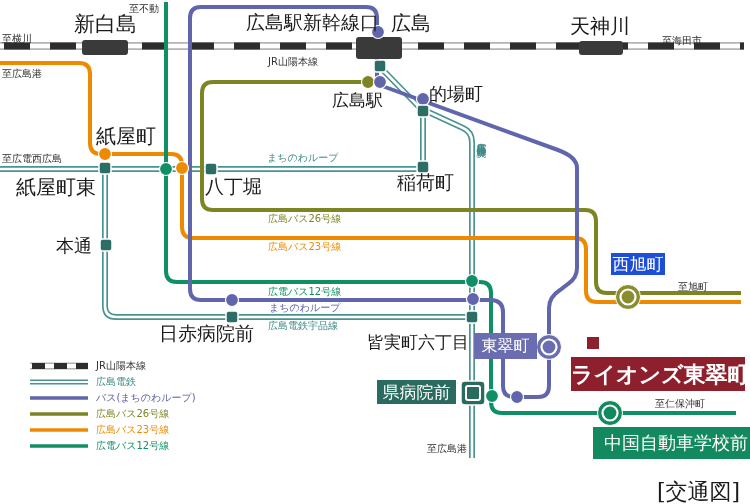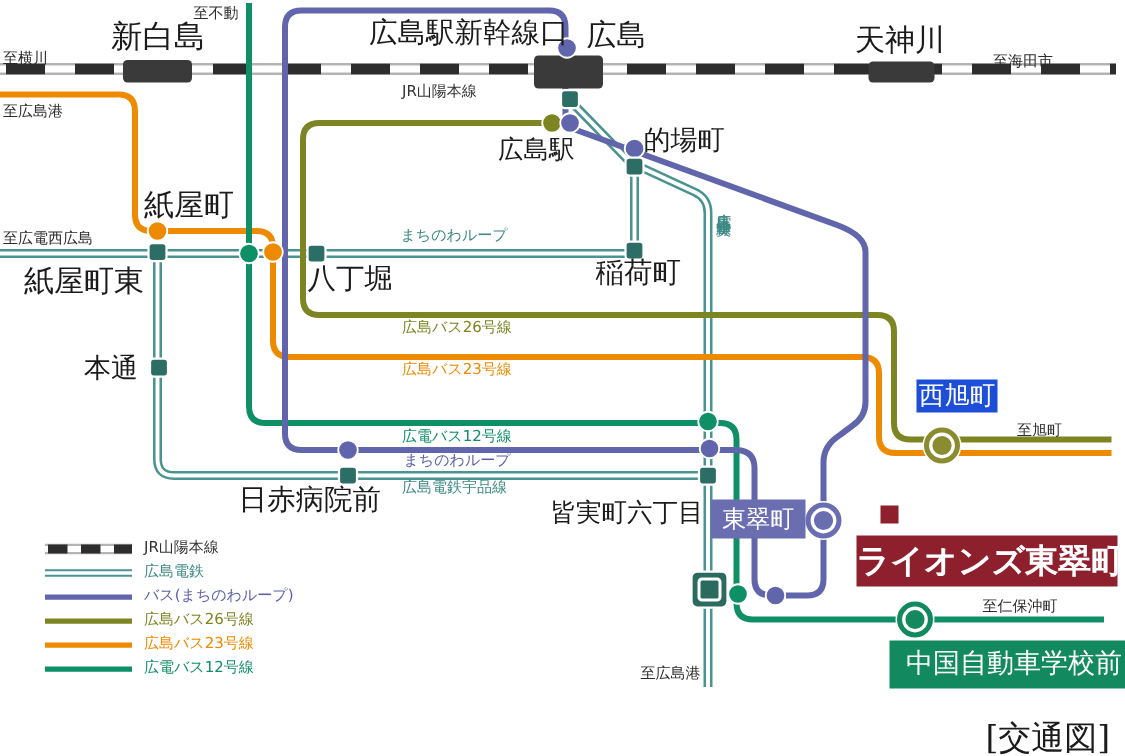--- a/index.html
+++ b/index.html
@@ -125,20 +125,21 @@
   <div class="line-lbl c-teal" style="left:267px;top:153px">まちのわループ</div>
   <div class="line-lbl c-teal v-lbl" style="left:476px;top:134px">広島電鉄皆実線</div>
   <div class="line-lbl c-olive" style="left:268px;top:214px">広島バス26号線</div>
   <div class="line-lbl c-orange" style="left:268px;top:242px">広島バス23号線</div>
   <div class="line-lbl c-green" style="left:268px;top:287px">広電バス12号線</div>
   <div class="line-lbl c-purple" style="left:269px;top:303px">まちのわループ</div>
   <div class="line-lbl c-teal" style="left:268px;top:321px">広島電鉄宇品線</div>
 
   <div class="badge" style="left:611px;top:253px;width:54px;height:22px;line-height:22px;font-size:17px;background:#1d4ed8">西旭町</div>
   <div class="badge" style="left:474px;top:333px;width:63px;height:26px;line-height:26px;font-size:16px;background:#6a6eb1">東翠町</div>
+  <div class="badge" style="left:377px;top:380px;width:79px;height:24px;line-height:24px;font-size:17px;background:#2a6a5f">県病院前</div>
   <div class="badge" style="left:571px;top:357px;width:174px;height:34px;line-height:34px;font-size:22px;background:#8e1f2c;font-weight:bold">ライオンズ東翠町</div>
   <div class="badge" style="left:593px;top:427px;width:166px;height:32px;line-height:32px;font-size:18px;background:#12895e">中国自動車学校前</div>
 
   <div id="legend">
     <div class="legend-row">
       <svg width="58" height="10">
         <line x1="0" y1="5" x2="58" y2="5" stroke="#b4b4b4" stroke-width="7"></line>
         <line x1="0" y1="5" x2="58" y2="5" stroke="#ffffff" stroke-width="4"></line>
         <line x1="2" y1="5" x2="58" y2="5" stroke="#2d2d2d" stroke-width="6" stroke-dasharray="13 9"></line>
       </svg>

